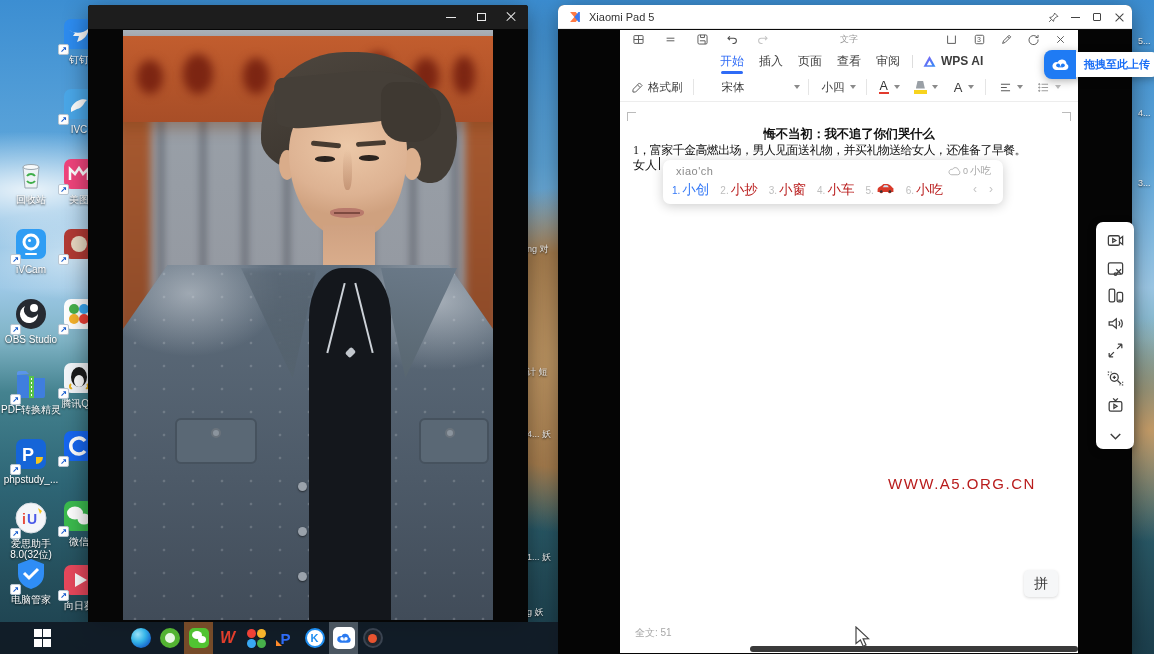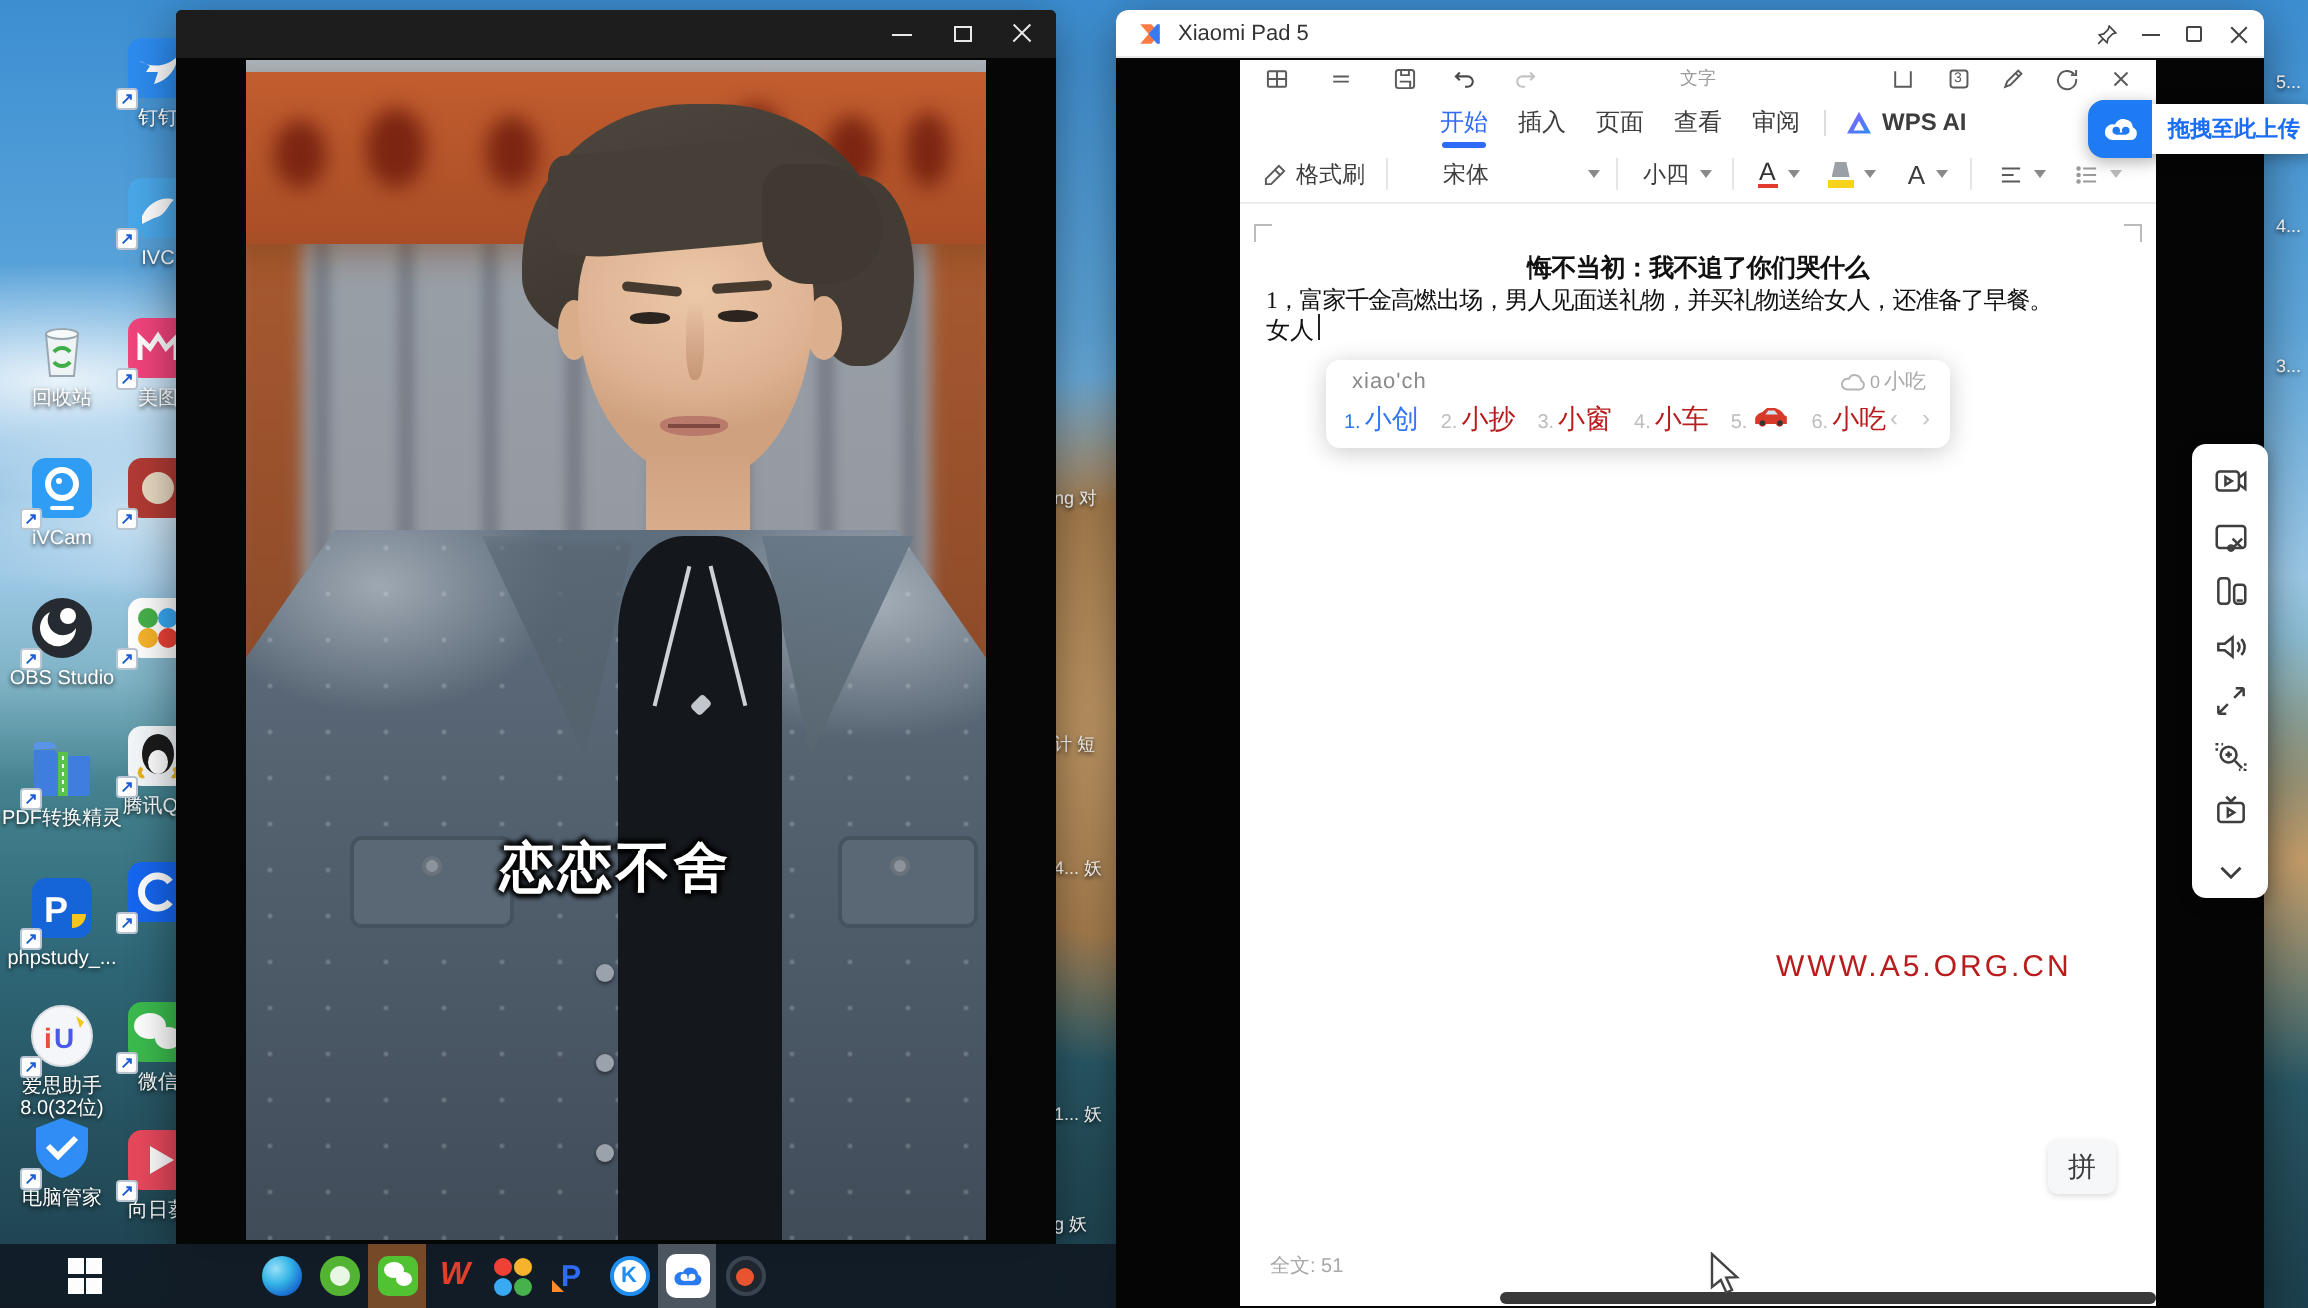--- a/index.html
+++ b/index.html
@@ -121,21 +121,21 @@
   .cmark { position:absolute; width:9px; height:9px; border-top:1px solid #bbb; }
   .doc-title { position:absolute; left:0; width:100%; top:24px; text-align:center; font-size:12.5px; font-weight:600; color:#111; letter-spacing:-0.3px;}
   .doc-l1 { position:absolute; left:13px; top:40px; width:434px; font-size:12px; color:#111; letter-spacing:-0.6px; white-space:nowrap; }
   .doc-l2 { position:absolute; left:13px; top:55px; font-size:12px; color:#111; }
   .tcursor { position:absolute; left:39px; top:55px; width:1px; height:13px; background:#222; }
   .watermark { position:absolute; left:268px; top:373px; font-size:15px; color:#b91c1c; letter-spacing:1.5px; font-family:"Liberation Sans",sans-serif; }
   .pinbadge { position:absolute; left:404px; top:468px; width:34px; height:27px; background:#f6f7f8; border-radius:5px; box-shadow:0 1px 3px rgba(0,0,0,.15);
      display:flex; align-items:center; justify-content:center; font-size:14px; color:#3d3d3d; font-family:"Liberation Sans",sans-serif;}
   .status { position:absolute; left:15px; top:524px; font-size:10px; color:#a8a8a8; font-family:"Liberation Sans",sans-serif; }
 
-  .ime { position:absolute; left:43px; top:78px; width:312px; height:44px; background:#fff; border-radius:7px;
+  .ime { position:absolute; left:43px; top:58px; width:340px; height:44px; background:#fff; border-radius:7px;
      box-shadow:0 2px 12px rgba(0,0,0,.2); font-family:"Liberation Sans",sans-serif; z-index:5; }
   .ime-in { position:absolute; left:13px; top:5px; font-size:11px; color:#8a8a8a; letter-spacing:.5px; }
   .ime-cloud { position:absolute; right:12px; top:4px; display:flex; align-items:center; gap:2px; color:#a8a8a8; font-size:10.5px; }
   .ime-row { position:absolute; left:9px; top:21px; display:flex; align-items:baseline; gap:11px; }
   .cand { display:flex; align-items:baseline; gap:2px; }
   .cnum { font-size:10px; color:#bdbdbd; }
   .ctext { font-size:13.5px; color:#b91c1c; }
   .cand.hot .cnum,.cand.hot .ctext { color:#3478f6; }
   .ime-arrows { position:absolute; right:10px; top:22px; display:flex; gap:12px; color:#c4c4c4; font-size:12px; }
   .gesture { position:absolute; left:130px; top:616px; width:328px; height:6px; background:#3a3a3a; border-radius:3px; }
@@ -420,21 +420,20 @@
       <div class="chain1"></div>
       <div class="chain2"></div>
       <div class="pend"></div>
       <div class="pocket" style="left:52px"></div>
       <div class="pocket" style="left:296px;width:70px"></div>
       <div class="pbtn" style="left:88px;top:398px"></div>
       <div class="pbtn" style="left:322px;top:398px"></div>
       <div class="jbtn" style="top:452px"></div>
       <div class="jbtn" style="top:497px"></div>
       <div class="jbtn" style="top:542px"></div>
-      <div class="subtitle">恋恋不舍</div>
     </div>
   </div>
 
   <div class="win pwin">
     <div class="ptitle">
       <svg width="14" height="14" viewBox="0 0 20 20">
           <path d="M3 3h8l6 7-6 7H3l6-7z" fill="#ff7a45"></path>
           <path d="M9 10l6-7h2v14h-2z" fill="#3a7af0"></path>
         </svg>
       <span class="t">Xiaomi Pad 5</span>

